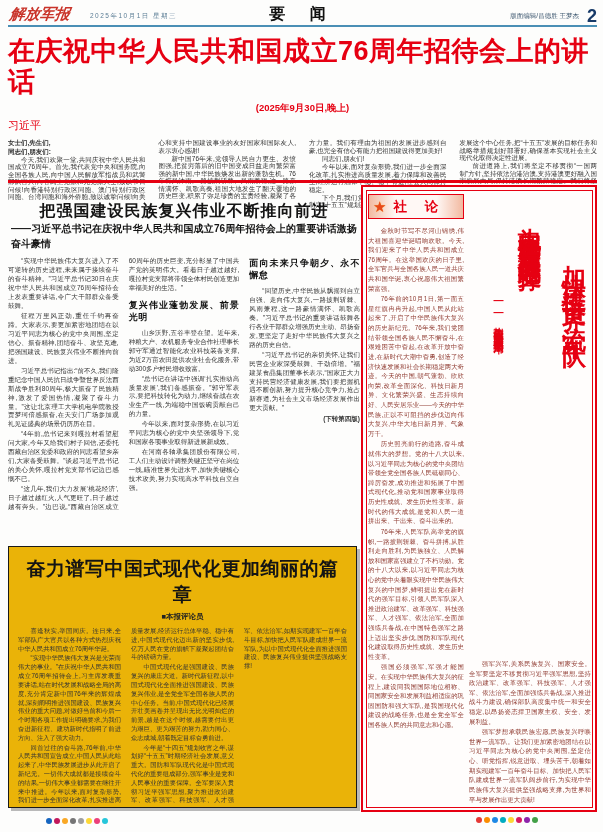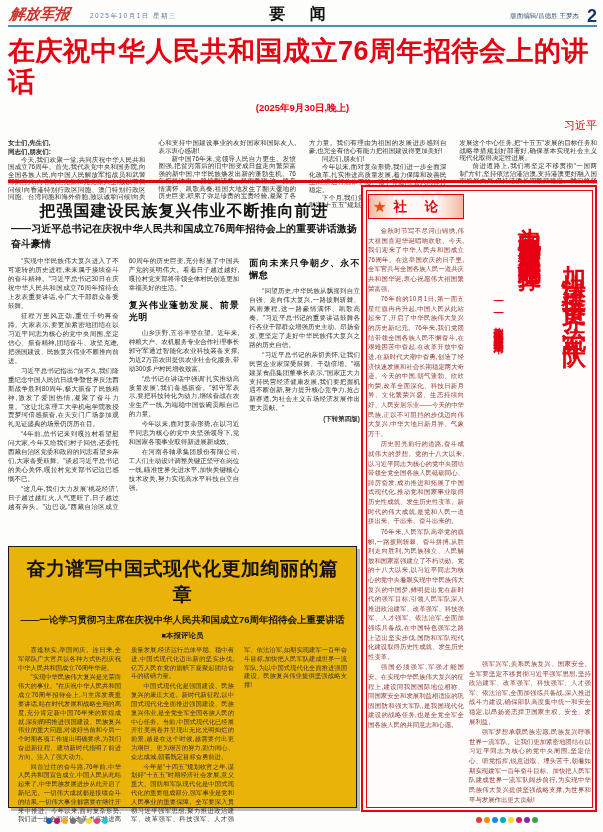--- a/index.html
+++ b/index.html
@@ -13,21 +13,21 @@
   .hdr-date { position:absolute; left:82px; top:9px; font-size:6.5px; color:#5b7d95; letter-spacing:1.5px; }
   .hdr-section { position:absolute; left:0; right:0; top:1px; text-align:center; font-size:16px; font-weight:900; letter-spacing:10px; color:#111; }
   .hdr-right { position:absolute; right:0; top:4px; display:flex; align-items:center; }
   .hdr-editors { font-size:6.5px; color:#3e5870; }
   .hdr-pageno { font-size:18px; font-weight:900; color:#173a68; margin-left:8px; line-height:1; }
 
   
   .speech { position:absolute; left:8px; top:36px; width:589px; }
   .speech h1 { text-align:left; font-size:27px; line-height:1.15; font-weight:900; color:#e60012; letter-spacing:0.5px; }
   .speech .dateline { text-align:center; font-size:9.5px; font-weight:bold; color:#e60012; margin-top:4px; }
-  .speech .author { text-align:right; font-size:11px; color:#e60012; margin-top:3px; font-family:"DejaVu Serif",serif; }
+  .speech .author { text-align:left; font-size:11px; color:#e60012; margin-top:3px; font-family:"DejaVu Serif",serif; }
   .speech-body { margin-top:6px; height:74px; overflow:hidden; column-count:4; column-gap:13px; column-fill:auto; font-size:6.5px; line-height:1.14; text-align:justify; color:#303030; }
   .speech-body p { text-indent:2em; margin-bottom:1px; }
   .speech-body .ptext p:nth-child(1), .speech-body .ptext p:nth-child(2) { text-indent:0; font-weight:bold; }
   .red-rule { position:absolute; left:8px; top:180px; width:589px; height:2.5px; background:#e60012; }
 
   
   .left-region { position:absolute; left:8px; top:188px; width:352px; }
   .a2-head { margin-top:13px; text-align:center; font-size:16px; font-weight:900; color:#141414; letter-spacing:1px; }
   .a2-sub { padding:0 3px; font-size:10px; font-weight:bold; line-height:1.45; text-align:justify; color:#141414; }
   .a2-body { margin-top:6px; height:262px; overflow:hidden; column-count:3; column-gap:10px; column-fill:auto; font-size:6.5px; line-height:1.38; text-align:justify; color:#333; }
@@ -122,21 +122,20 @@
       <div>
           <p>“回望历史,中华民族从飘摇到自立自强、走向伟大复兴,一路披荆斩棘、风雨兼程,这一路豪情满怀、凯歌高奏。”习近平总书记的重要讲话鼓舞各行各业干部群众增强历史主动、昂扬奋发,更坚定了走好中华民族伟大复兴之路的历史自信。</p>
           <p>“习近平总书记的亲切关怀,让我们民营企业家深受鼓舞、干劲倍增。”福建某食品集团董事长表示,“国家正大力支持民营经济健康发展,我们要把握机遇不断创新,努力提升核心竞争力,抢占新赛道,为社会主义市场经济发展作出更大贡献。”</p>
         </div>
       <div class="turn-note">(下转第四版)</div>
     </div>
   </div>
 
   <div class="a3-box">
     <h2 class="a3-head">奋力谱写中国式现代化更加绚丽的篇章</h2>
-    <div class="a3-sub">——一论学习贯彻习主席在庆祝中华人民共和国成立76周年招待会上重要讲话</div>
     <div class="a3-byline">■本报评论员</div>
     <div class="a3-body">
         <p>喜逢秋实,举国同庆。连日来,全军部队广大官兵以各种方式热烈庆祝中华人民共和国成立76周年华诞。</p>
         <p>“实现中华民族伟大复兴是光荣而伟大的事业。”在庆祝中华人民共和国成立76周年招待会上,习主席发表重要讲话,站在时代发展和战略全局的高度,充分肯定新中国76年来的辉煌成就,深刻阐明推进强国建设、民族复兴伟业的重大问题,对做好当前和今后一个时期各项工作提出明确要求,为我们奋进新征程、建功新时代指明了前进方向、注入了强大动力。</p>
         <p>回首过往的奋斗路,76年前,中华人民共和国宣告成立,中国人民从此站起来了,中华民族发展进步从此开启了新纪元。一切伟大成就都是接续奋斗的结果,一切伟大事业都需要在继往开来中推进。今年以来,面对复杂形势,我们进一步全面深化改革,扎实推进高质量发展,经济运行总体平稳、稳中有进,中国式现代化迈出新的坚实步伐,亿万人民在党的旗帜下凝聚起团结奋斗的磅礴力量。</p>
         <p>中国式现代化是强国建设、民族复兴的康庄大道。新时代新征程,以中国式现代化全面推进强国建设、民族复兴伟业,是全党全军全国各族人民的中心任务。当前,中国式现代化已经展开壮美画卷并呈现出无比光明灿烂的前景,越是在这个时候,越需要付出更为艰巨、更为艰苦的努力,勠力同心、众志成城,朝着既定目标奋勇前进。</p>
         <p>今年是“十四五”规划收官之年,谋划好“十五五”时期经济社会发展,意义重大。国防和军队现代化是中国式现代化的重要组成部分,强军事业是党和人民事业的重要保障。全军要深入贯彻习近平强军思想,聚力推进政治建军、改革强军、科技强军、人才强军、依法治军,如期实现建军一百年奋斗目标,加快把人民军队建成世界一流军队,为以中国式现代化全面推进强国建设、民族复兴伟业提供坚强战略支撑!</p>
       </div>
   </div>
 

